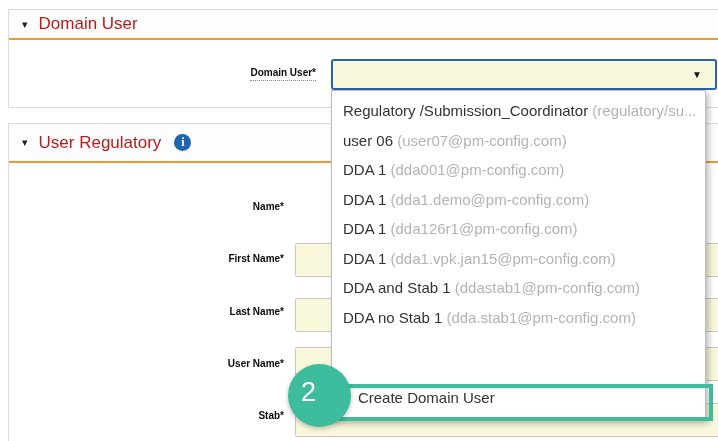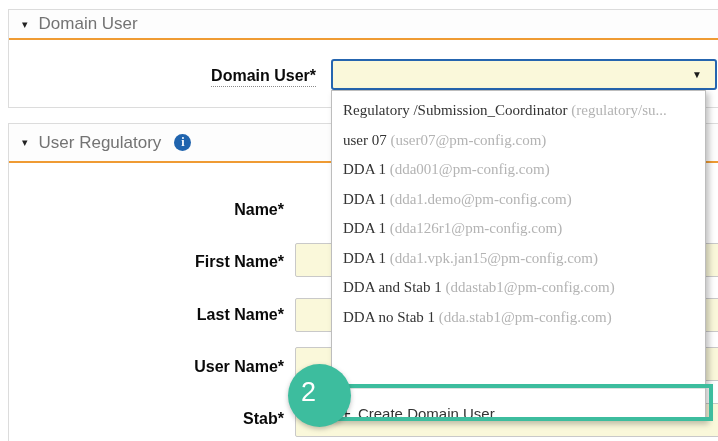--- a/index.html
+++ b/index.html
@@ -11,30 +11,30 @@
   .panel{position:absolute;left:8px;width:740px;background:#fff;border:1px solid #dcdcdc;}
   #panelDomain{top:9px;height:97px;}
   #panelUser{top:123px;height:340px;}
   .panel-header{
     display:flex;align-items:center;gap:11px;background:#fdfdfd;
     border-bottom:2px solid #ef9b33;padding-left:13px;box-sizing:border-box;
   }
   #panelDomain .panel-header{height:30px;}
   #panelUser .panel-header{height:39px;}
   .caret{font-size:11px;color:#222;line-height:1;}
-  .panel-title{font-size:17px;color:#737373;}
+  .panel-title{font-size:17px;color:#b91c1c;}
   .info-icon{
     width:17px;height:17px;border-radius:50%;background:#2064ae;color:#fff;
     font-size:12px;font-weight:bold;display:flex;align-items:center;justify-content:center;
     font-family:"Liberation Serif",serif;margin-left:2px;
   }
   
   .fld-label{
     position:absolute;display:block;text-align:right;
-    font-size:16px;font-weight:bold;color:#0a0a0a;white-space:nowrap;
+    font-size:10px;font-weight:bold;color:#0a0a0a;white-space:nowrap;
   }
   .lbl-domain{left:0;width:307px;top:57px;border:0;}
   .lbl-domain .lbl-inner{border-bottom:1px dotted #8a8a8a;padding-bottom:2px;}
   .yin{
     position:absolute;left:286px;width:450px;height:34px;box-sizing:border-box;
     background:#faf8da;border:1px solid #c9c9c9;border-radius:2px;outline:none;
     font-family:"Liberation Sans",sans-serif;font-size:14px;padding:0 8px;color:#333;
   }
   
   .lblName{left:0;width:275px;top:77px;}
@@ -56,27 +56,27 @@
     font-size:10px;color:#1a1a1a;
   }
   
   .dd{
     position:absolute;left:331px;top:90px;width:375px;height:331px;box-sizing:border-box;
     background:#fff;border:1px solid #bdbdbd;box-shadow:3px 3px 6px rgba(0,0,0,.25);
     z-index:10;padding-top:5px;overflow:hidden;
   }
   .dd-item{
     height:29.5px;line-height:29.5px;padding:0 8px 0 11px;white-space:nowrap;
-    overflow:hidden;font-size:15px;cursor:pointer;font-family:Liberation Serif, serif;
+    overflow:hidden;font-size:15px;cursor:pointer;
   }
   .dd-name{color:#333;}
   .dd-email{color:#b3b3b3;}
   .dd-create{
     position:absolute;left:0;right:0;top:297px;height:33px;background:#fff;
-    display:flex;align-items:flex-end;gap:7px;padding-left:9px;font-size:15px;color:#333;
+    display:flex;align-items:flex-start;gap:7px;padding-left:9px;font-size:15px;color:#333;
     cursor:pointer;border-top:1px solid #e0e0e0;
   }
   .plus{font-size:17px;color:#222;line-height:1;}
   
   .hl-rect{
     position:absolute;left:330px;top:384px;width:383px;height:37px;box-sizing:border-box;
     border:4px solid #3dbd9e;z-index:20;pointer-events:none;
   }
   .badge{
     position:absolute;left:288px;top:364px;width:63px;height:63px;border-radius:50%;
@@ -119,21 +119,21 @@
 
     <label class="fld-label lblUser">User Name*</label>
     <input class="yin inUser" type="text" value="" style="">
 
     <label class="fld-label lblEmail">Stab*</label>
     <input class="yin inEmail" type="text" value="" style="">
   </section>
 
   <div class="dd">
     <div class="dd-item"><span class="dd-name">Regulatory /Submission_Coordinator</span> <span class="dd-email">(regulatory/su...</span></div>
-    <div class="dd-item"><span class="dd-name">user 07</span> <span class="dd-email">(user07@pm-config.com)</span></div>
+    <div class="dd-item"><span class="dd-name">user 06</span> <span class="dd-email">(user07@pm-config.com)</span></div>
     <div class="dd-item"><span class="dd-name">DDA 1</span> <span class="dd-email">(dda001@pm-config.com)</span></div>
     <div class="dd-item"><span class="dd-name">DDA 1</span> <span class="dd-email">(dda1.demo@pm-config.com)</span></div>
     <div class="dd-item"><span class="dd-name">DDA 1</span> <span class="dd-email">(dda126r1@pm-config.com)</span></div>
     <div class="dd-item"><span class="dd-name">DDA 1</span> <span class="dd-email">(dda1.vpk.jan15@pm-config.com)</span></div>
     <div class="dd-item"><span class="dd-name">DDA and Stab 1</span> <span class="dd-email">(ddastab1@pm-config.com)</span></div>
     <div class="dd-item"><span class="dd-name">DDA no Stab 1</span> <span class="dd-email">(dda.stab1@pm-config.com)</span></div>
     <div class="dd-create">
       <span class="plus">+</span>
       <span>Create Domain User</span>
     </div>

